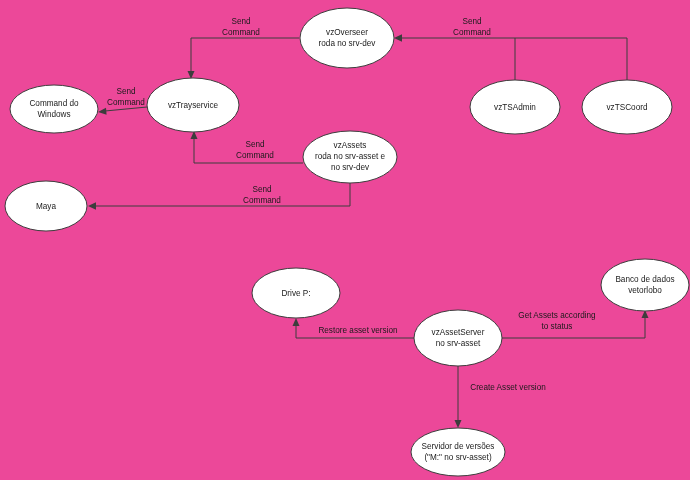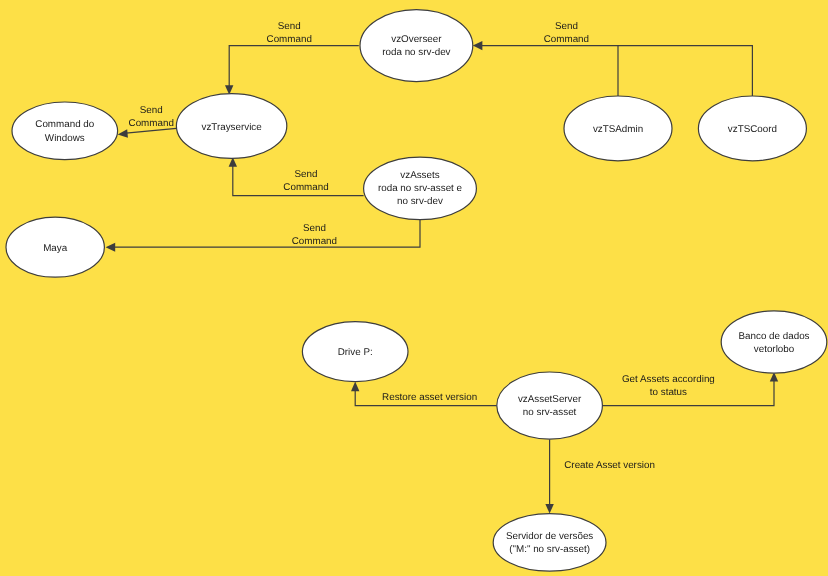--- a/index.html
+++ b/index.html
@@ -7,21 +7,21 @@
     padding: 0;
     background: #ffffff;
   }
   body {
     font-family: "Liberation Sans", sans-serif;
   }
   #canvas {
     position: relative;
     width: 690px;
     height: 480px;
-    background: #fde047;
+    background: #ec4899;
     overflow: hidden;
   }
   #diagram-svg {
     position: absolute;
     left: 0;
     top: 0;
     width: 690px;
     height: 480px;
   }
   .node-ellipse {

